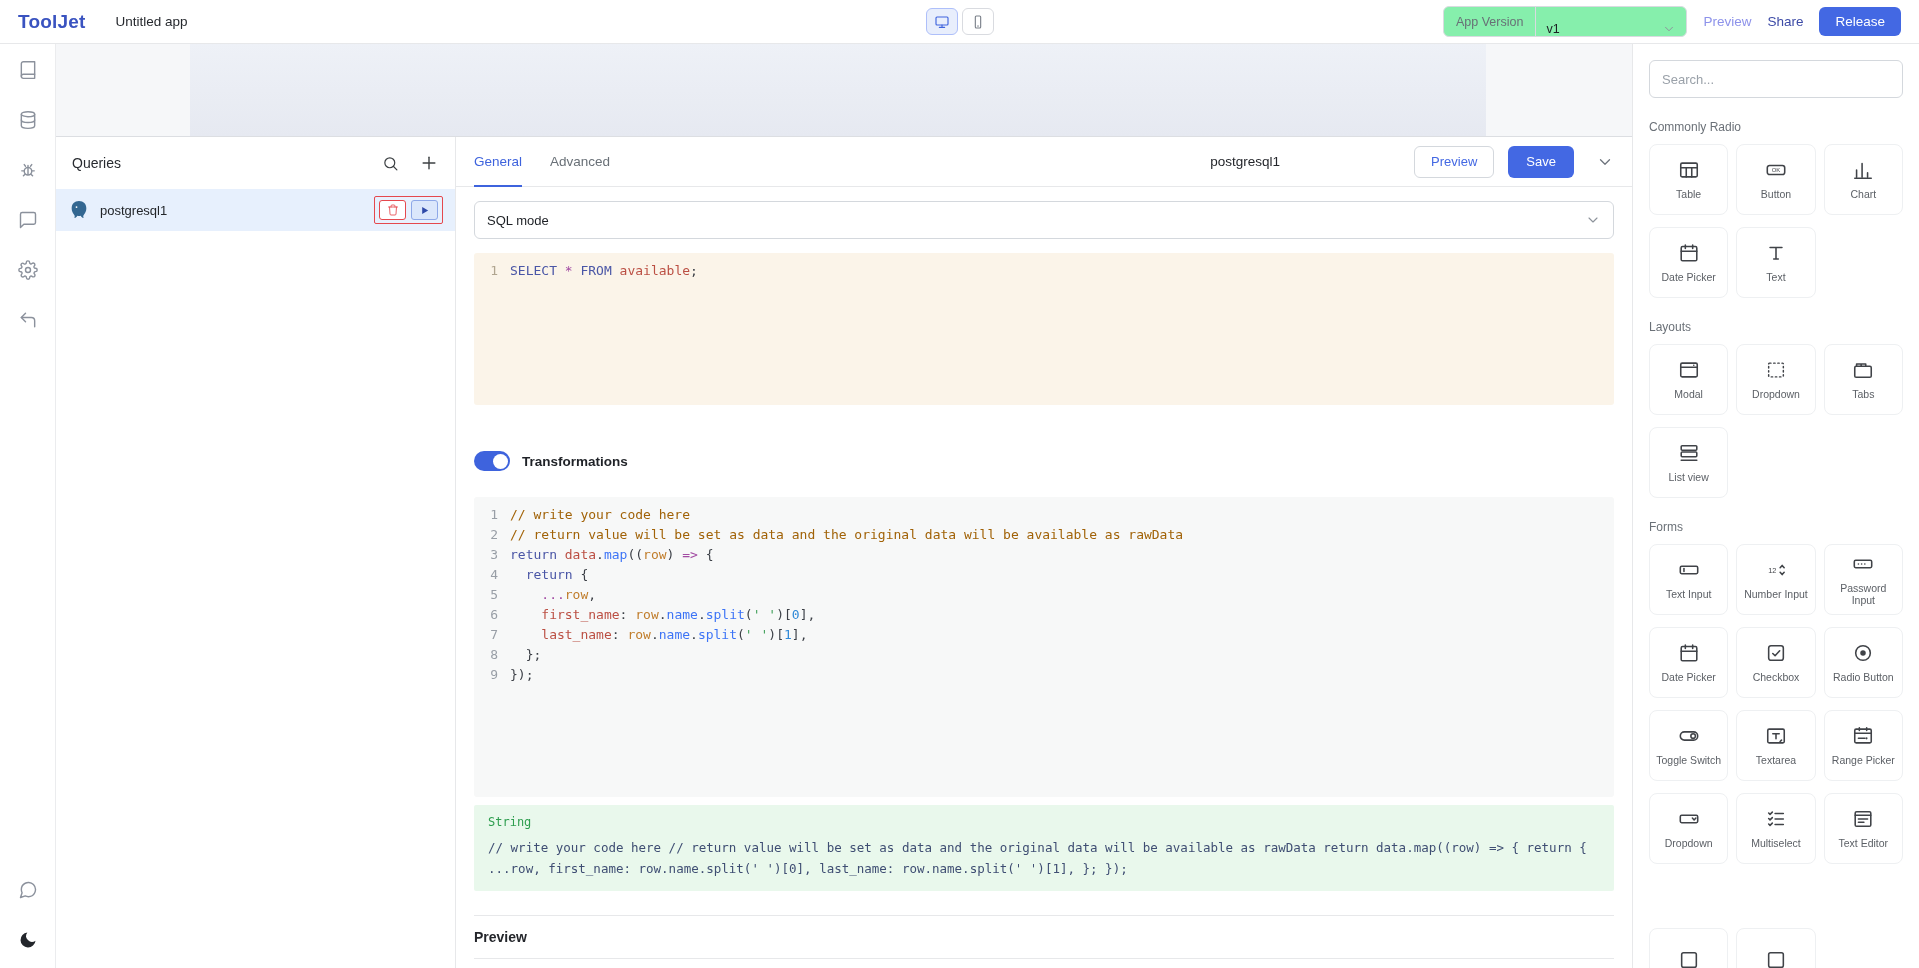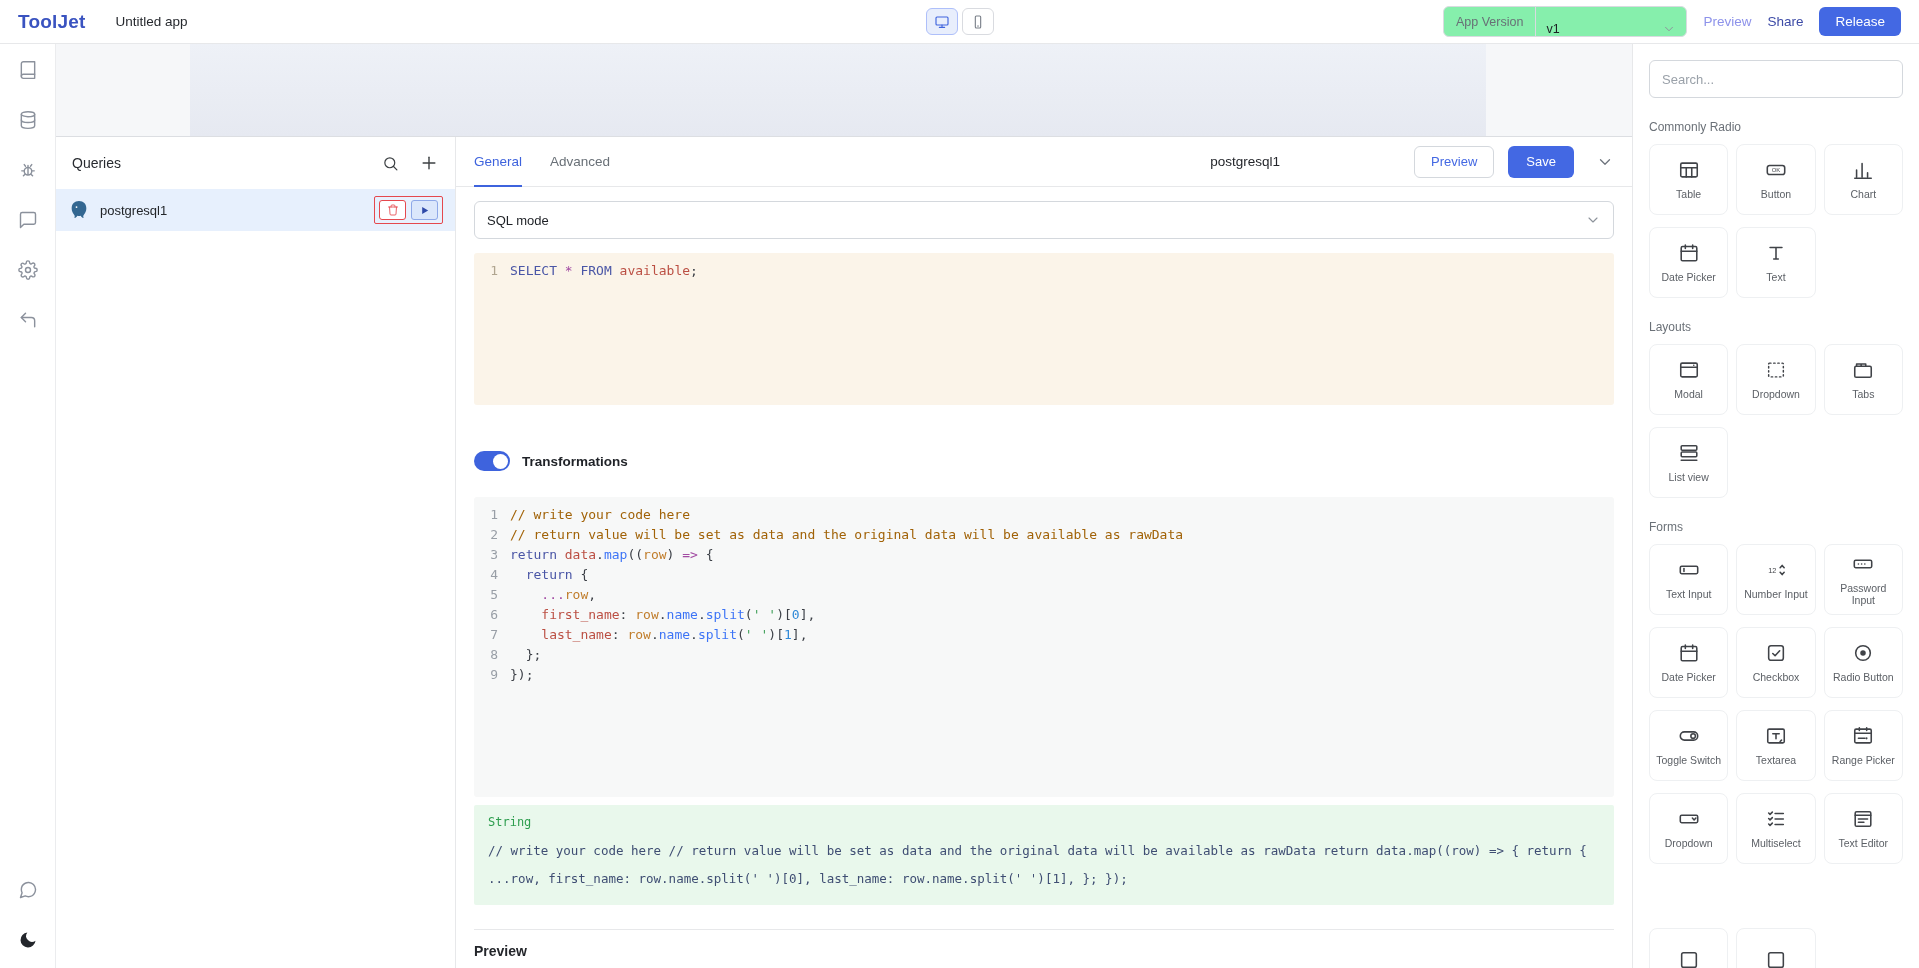--- a/index.html
+++ b/index.html
@@ -88,21 +88,21 @@
 
   .transform-row{margin-top:46px;display:flex;align-items:center;gap:12px}
   .toggle{width:36px;height:20px;border-radius:10px;background:#c8cdd4;position:relative;cursor:pointer}
   .toggle.on{background:#3e63dd}
   .toggle::after{content:"";position:absolute;left:2.5px;top:2.5px;width:15px;height:15px;border-radius:50%;background:#fff}
   .toggle.on::after{left:auto;right:2.5px}
   .transform-label{font-size:13.5px;font-weight:600;color:#1f2227}
 
   .result-box{margin-top:8px;background:#e9f8ec;border-radius:2px;padding:10px 14px 12px}
   .result-type{font-family:"DejaVu Sans Mono",monospace;font-size:12px;color:#2e9e4f;margin-bottom:8px}
-  .result-text{font-family:"DejaVu Sans Mono",monospace;font-size:12.5px;line-height:28px;color:#3f4e73}
+  .result-text{font-family:"DejaVu Sans Mono",monospace;font-size:12.5px;line-height:21px;color:#3f4e73}
 
   .preview-section{margin-top:24px;border-top:1px solid #e7e8ea}
   .preview-header{padding:13px 0;font-size:14px;font-weight:600;color:#24262b;border-bottom:1px solid #e7e8ea}
 
   
   .components-panel{width:287px;border-left:1px solid #e7e8ea;padding:16px;overflow:hidden;background:#fff}
   .search-input{width:100%;height:38px;border:1px solid #d4d8dd;border-radius:6px;padding:0 12px;
     font-size:13px;color:#1d2025;outline:none;font-family:Liberation Sans, sans-serif}
   .search-input::placeholder{color:#9aa1a9}
   .cp-section{margin-top:22px}

